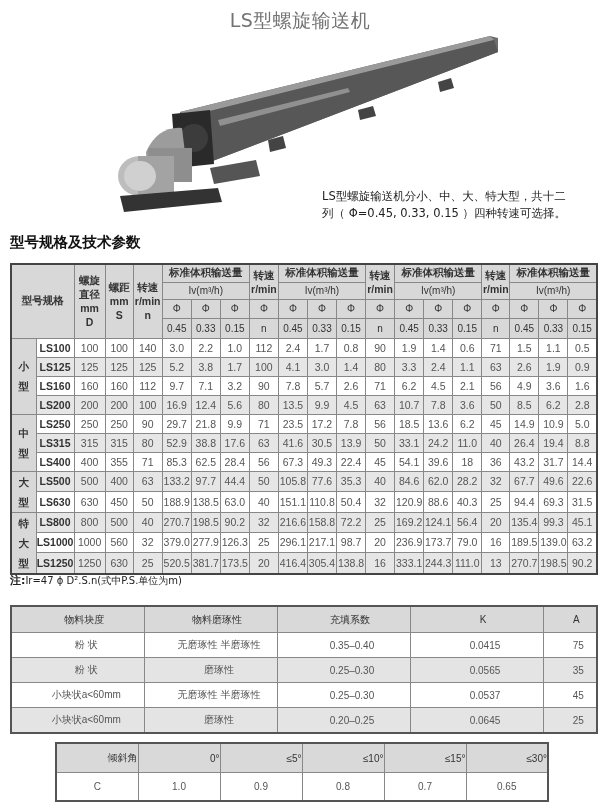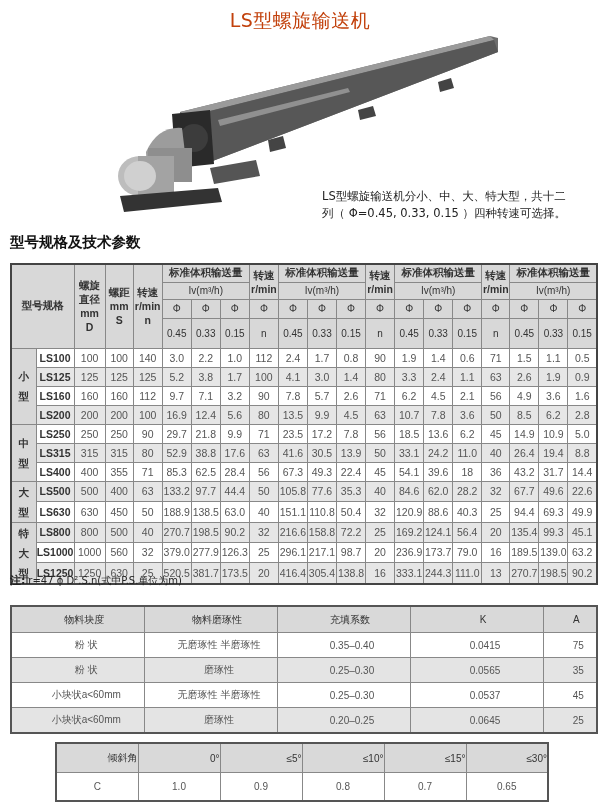--- a/index.html
+++ b/index.html
@@ -1,19 +1,19 @@
 <!DOCTYPE html>
 <html><head>
 <meta charset="utf-8">
 <style>
   html, body { margin:0; padding:0; background:#ffffff; }
   body { width:600px; height:811px; position:relative; overflow:hidden;
          font-family:"DejaVu Sans", "Liberation Sans", sans-serif; color:#333; }
   .title { position:absolute; top:8px; left:0; width:600px; text-align:center;
-           font-size:19px; color:#c2410c; letter-spacing:0.5px; }
+           font-size:19px; color:#737373; letter-spacing:0.5px; }
   .product { position:absolute; left:118px; top:30px; width:382px; height:190px; }
   .intro { position:absolute; left:322px; top:160px; width:272px; font-size:11.5px;
            line-height:17px; color:#222;margin-top:28px; }
   .intro span { display:block; white-space:nowrap; }
   .section-title { position:absolute; left:10px; top:233px; font-size:14.5px; font-weight:bold; color:#111; }
 
   table { border-collapse:collapse; position:absolute; table-layout:fixed; }
   td, th { border:1px solid #888; text-align:center; padding:0; font-weight:normal;
            font-family:"Liberation Sans", "DejaVu Sans", sans-serif; overflow:hidden; white-space:nowrap; }
 
@@ -150,21 +150,21 @@
         <th>Φ</th>
         <th>Φ</th>
         <th>Φ</th>
         <th>Φ</th>
         <th>Φ</th>
         <th>Φ</th>
         <th>Φ</th>
         <th>Φ</th>
         <th>Φ</th>
       </tr>
-      <tr style="height: 30px;">
+      <tr style="height: 20px;">
         <th>0.45</th>
         <th>0.33</th>
         <th>0.15</th>
         <th>n</th>
         <th>0.45</th>
         <th>0.33</th>
         <th>0.15</th>
         <th>n</th>
         <th>0.45</th>
         <th>0.33</th>
@@ -368,21 +368,21 @@
         <td>151.1</td>
         <td>110.8</td>
         <td>50.4</td>
         <td>32</td>
         <td>120.9</td>
         <td>88.6</td>
         <td>40.3</td>
         <td>25</td>
         <td>94.4</td>
         <td>69.3</td>
-        <td>49.9</td>
+        <td>31.5</td>
       </tr>
       <tr class="alt">
         <td rowspan="3" class="grp">
           <div>特</div>
           <div>大</div>
           <div>型</div>
         </td>
         <td class="model">LS800</td>
         <td>800</td>
         <td>500</td>

